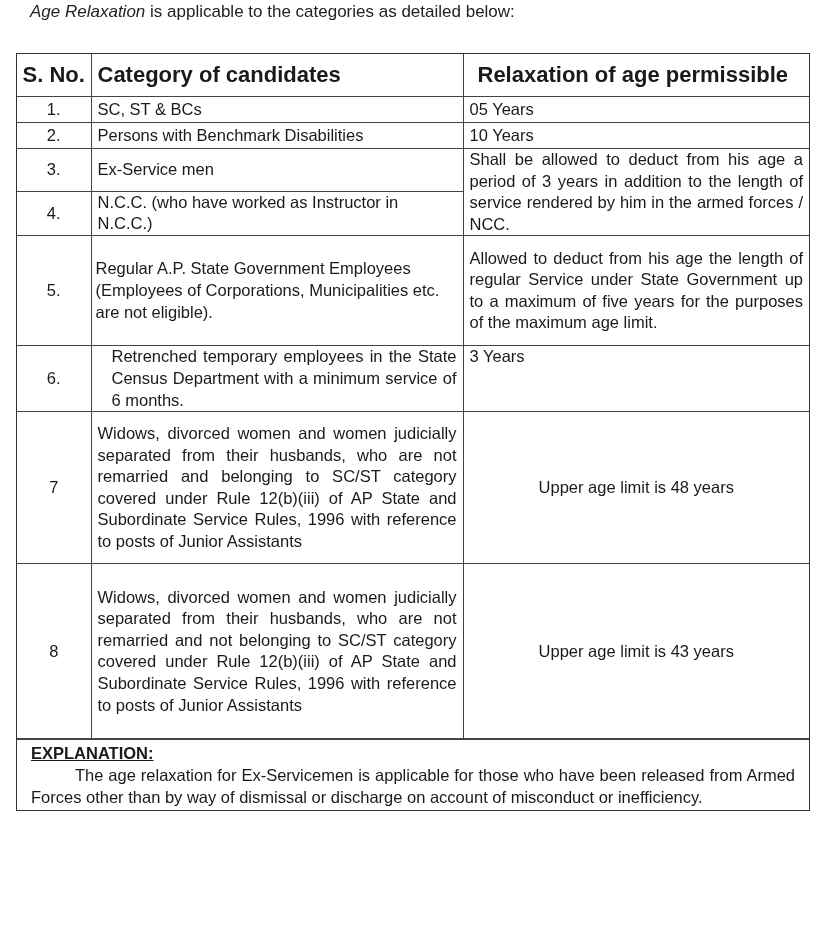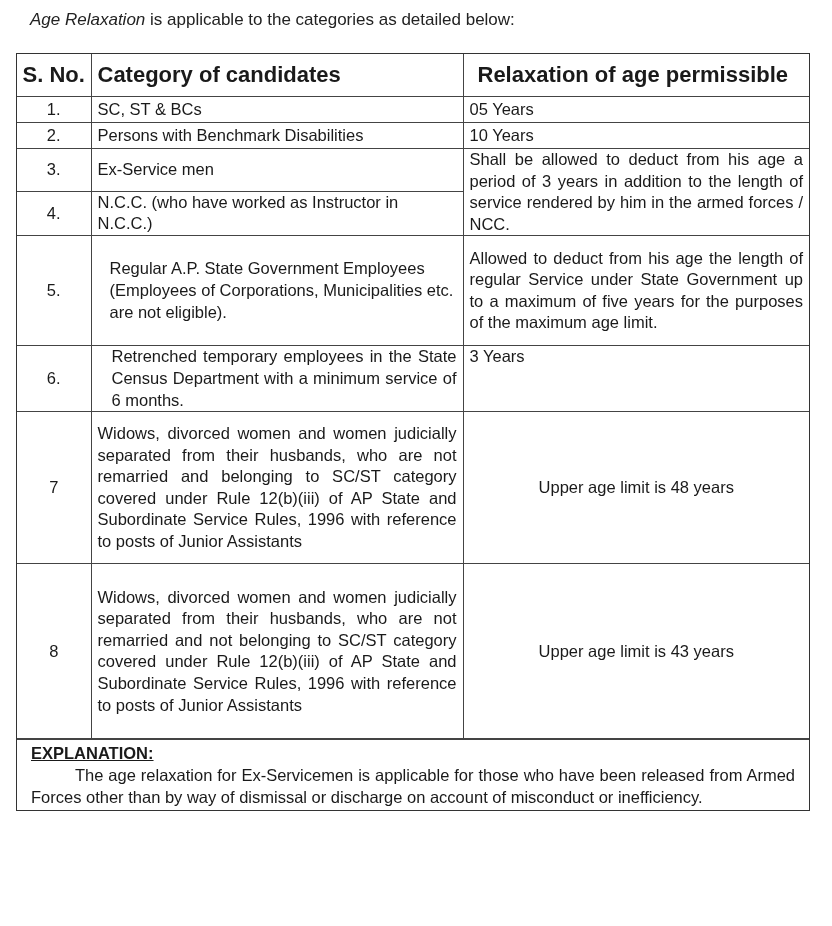--- a/index.html
+++ b/index.html
@@ -2,21 +2,21 @@
 <html><head>
 <meta charset="utf-8">
 <style>
   html, body { margin: 0; padding: 0; background: #ffffff; }
   body {
     width: 832px; height: 926px; position: relative; overflow: hidden;
     font-family: "Liberation Sans", sans-serif; color: #1a1a1a;
     font-size: 16.5px;
   }
   .intro {
-    position: absolute; left: 30px; top: 10px; font-size: 17px; color: #222;
+    position: absolute; left: 30px; top: 2px; font-size: 17px; color: #222;
   }
   .intro em { font-style: italic; }
   .wrap {
     position: absolute; left: 16px; top: 53px; width: 792px;
     border: 1.5px solid #333;
   }
   table {
     width: 100%; border-collapse: collapse; table-layout: fixed;
   }
   td, th {
@@ -75,21 +75,21 @@
       <td class="num">3.</td>
       <td>Ex-Service men</td>
       <td class="just" rowspan="2">Shall be allowed to deduct from his age a period of 3 years in addition to the length of service rendered by him in the armed forces / NCC.</td>
     </tr>
     <tr style="height:44px">
       <td class="num">4.</td>
       <td>N.C.C. (who have worked as Instructor in N.C.C.)</td>
     </tr>
     <tr style="height:110px">
       <td class="num">5.</td>
-      <td style="padding-left:18px">Regular A.P. State Government Employees (Employees of Corporations, Municipalities etc. are not eligible).</td>
+      <td style="padding-left:4px">Regular A.P. State Government Employees (Employees of Corporations, Municipalities etc. are not eligible).</td>
       <td class="just">Allowed to deduct from his age the length of regular Service under State Government up to a maximum of five years for the purposes of the maximum age limit.</td>
     </tr>
     <tr style="height:66px">
       <td class="num">6.</td>
       <td class="just" style="padding-left:20px">Retrenched temporary employees in the State Census Department with a minimum service of 6 months.</td>
       <td class="top">3 Years</td>
     </tr>
     <tr style="height:152px">
       <td class="num">7</td>
       <td class="just">Widows, divorced women and women judicially separated from their husbands, who are not remarried and belonging to SC/ST category covered under Rule 12(b)(iii) of AP State and Subordinate Service Rules, 1996 with reference to posts of Junior Assistants</td>

